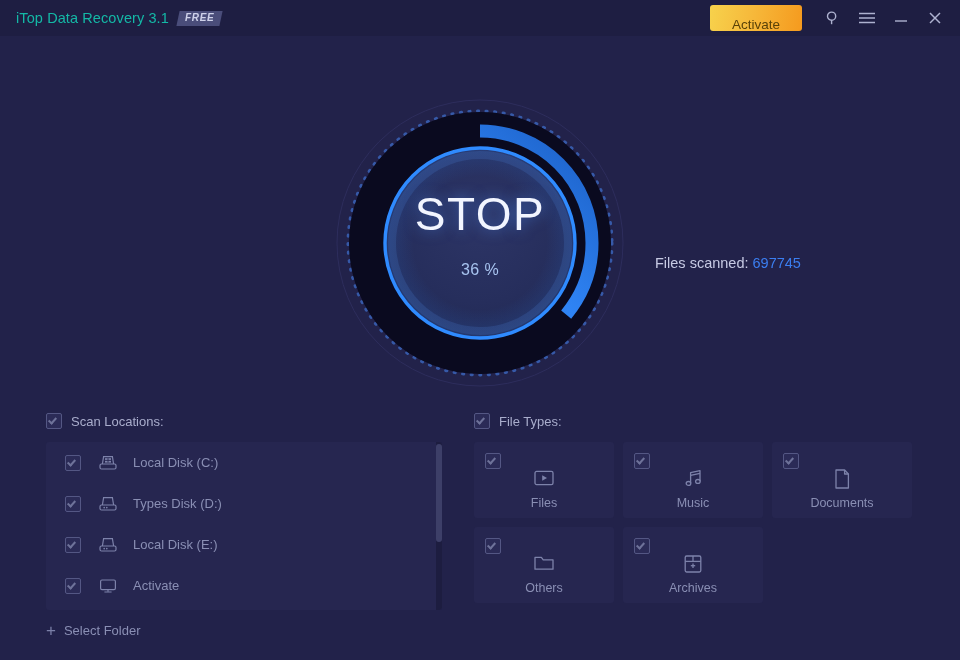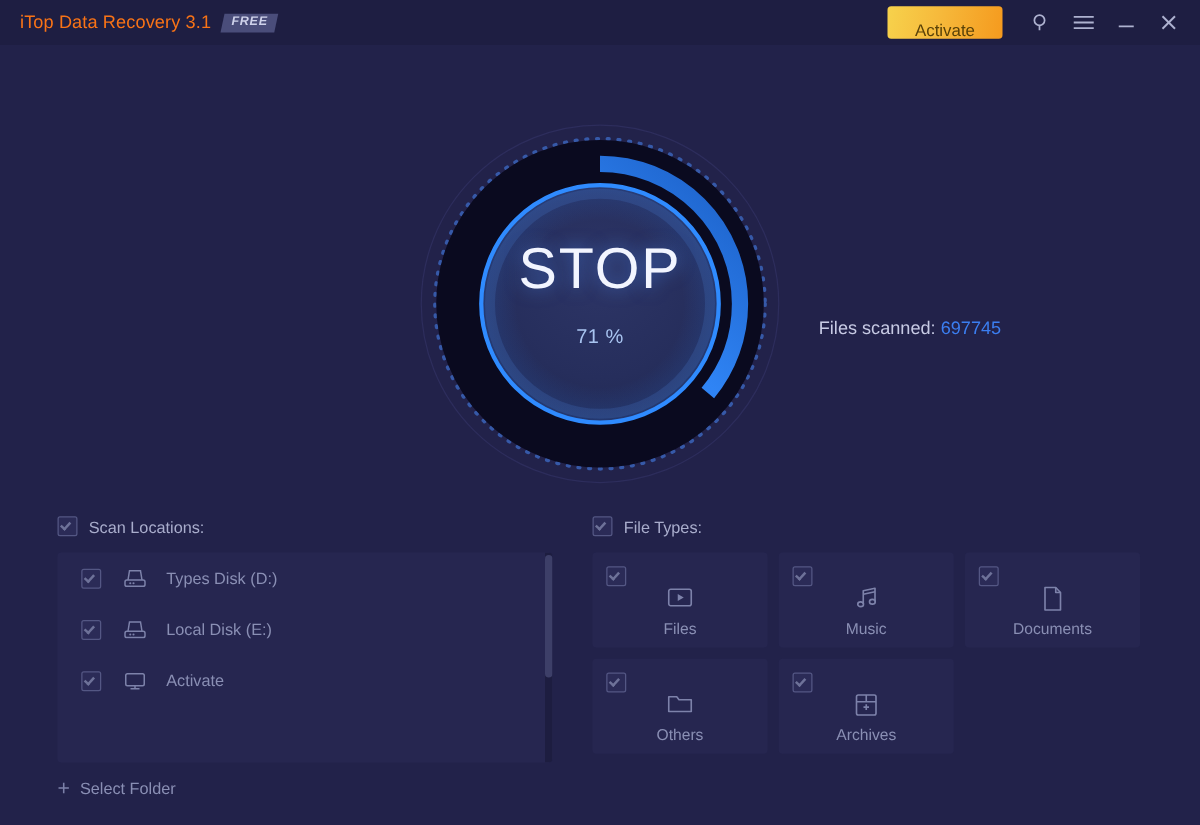--- a/index.html
+++ b/index.html
@@ -19,21 +19,21 @@
   .titlebar {
     height: 36px;
     background: #1e1e42;
     display: flex;
     align-items: center;
     padding: 0 8px 0 16px;
     box-sizing: border-box;
   }
   .app-title {
     font-size: 14.5px;
-    color: #f97316;
+    color: #14b8a6;
     letter-spacing: .1px;
   }
   .free-badge {
     margin-left: 9px;
     background: #4a4d7a;
     color: #cfd2ea;
     font-size: 10px;
     font-weight: bold;
     font-style: italic;
     letter-spacing: .6px;
@@ -340,40 +340,53 @@
 
       <circle cx="145" cy="145" r="95" fill="url(#innerGrad)"></circle>
       <circle cx="145" cy="145" r="95" fill="url(#glowGrad)"></circle>
 
       <circle cx="145" cy="145" r="95" fill="none" stroke="#2f8bff" stroke-width="3.4"></circle>
       <circle cx="145" cy="145" r="88" fill="none" stroke="rgba(90,150,240,0.16)" stroke-width="8"></circle>
     </svg>
 
     <div class="dial-center">
       <div class="stop-label">STOP</div>
-      <div class="pct-label">71 %</div>
+      <div class="pct-label">36 %</div>
     </div>
   </div>
 
   <div class="files-scanned">
     <span>Files scanned:</span>
     <span class="files-count">697745</span>
   </div>
 </div>
 
 <div class="bottom">
 
   <div class="col-left">
     <div class="section-head">
       <div class="cb"></div>
       <div class="lbl">Scan Locations:</div>
     </div>
 
     <div class="loc-box">
 
+      <div class="loc-item">
+        <div class="cb"></div>
+        <div class="icon">
+          <svg width="18" height="15" viewBox="0 0 18 15">
+            <rect x="1" y="9" width="16" height="5" rx="1.5" fill="none" stroke="#7d82aa" stroke-width="1.2"></rect>
+            <path d="M3.4 9 L4.6 1.6 H13.4 L14.6 9" fill="none" stroke="#7d82aa" stroke-width="1.2"></path>
+            <rect x="6" y="3.2" width="6" height="4.4" fill="#7d82aa"></rect>
+            <line x1="9" y1="3.2" x2="9" y2="7.6" stroke="#262650" stroke-width="0.9"></line>
+            <line x1="6" y1="5.4" x2="12" y2="5.4" stroke="#262650" stroke-width="0.9"></line>
+          </svg>
+        </div>
+        <div class="name">Local Disk (C:)</div>
+      </div>
 
       <div class="loc-item">
         <div class="cb"></div>
         <div class="icon">
           <svg width="18" height="15" viewBox="0 0 18 15">
             <rect x="1" y="9" width="16" height="5" rx="1.5" fill="none" stroke="#7d82aa" stroke-width="1.2"></rect>
             <path d="M3.4 9 L4.6 1.6 H13.4 L14.6 9" fill="none" stroke="#7d82aa" stroke-width="1.2"></path>
             <circle cx="5.2" cy="11.6" r="0.85" fill="#7d82aa"></circle>
             <circle cx="7.8" cy="11.6" r="0.85" fill="#7d82aa"></circle>
           </svg>

